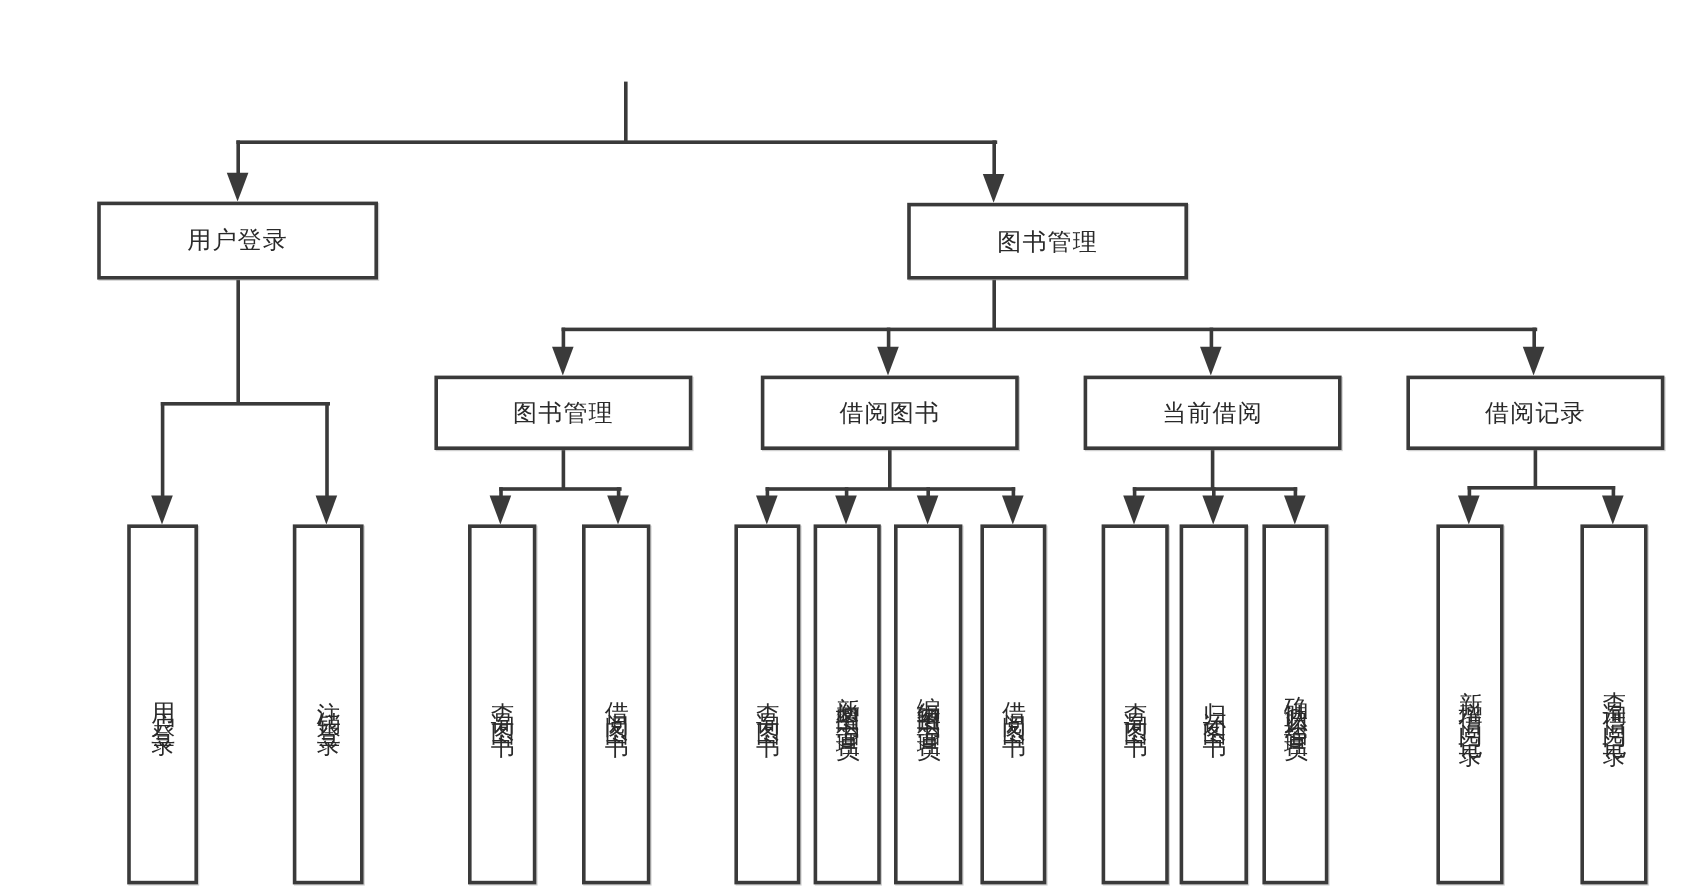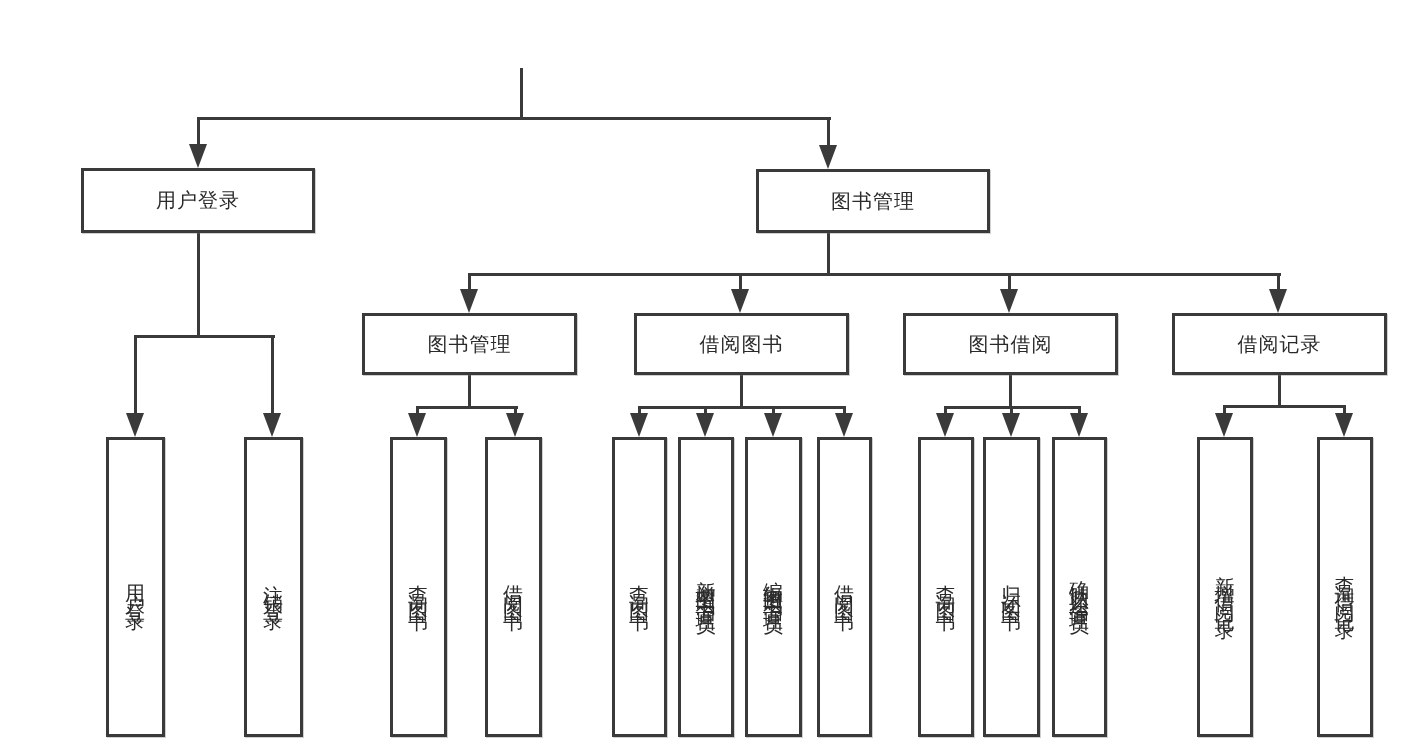--- a/index.html
+++ b/index.html
@@ -123,21 +123,21 @@
     <span>图书管理</span>
   </div>
 
   <div class="box" style="left:362px;top:313px;width:215px;height:62px;">
     <span>图书管理</span>
   </div>
   <div class="box" style="left:634px;top:313px;width:215px;height:62px;">
     <span>借阅图书</span>
   </div>
   <div class="box" style="left:903px;top:313px;width:215px;height:62px;">
-    <span>图书借阅</span>
+    <span>当前借阅</span>
   </div>
   <div class="box" style="left:1172px;top:313px;width:215px;height:62px;">
     <span>借阅记录</span>
   </div>
 
   <div class="box vbox" style="left:106px;width:59px;">
     <span class="vtext">用户登录</span>
   </div>
   <div class="box vbox" style="left:244px;width:59px;">
     <span class="vtext">注销登录</span>

